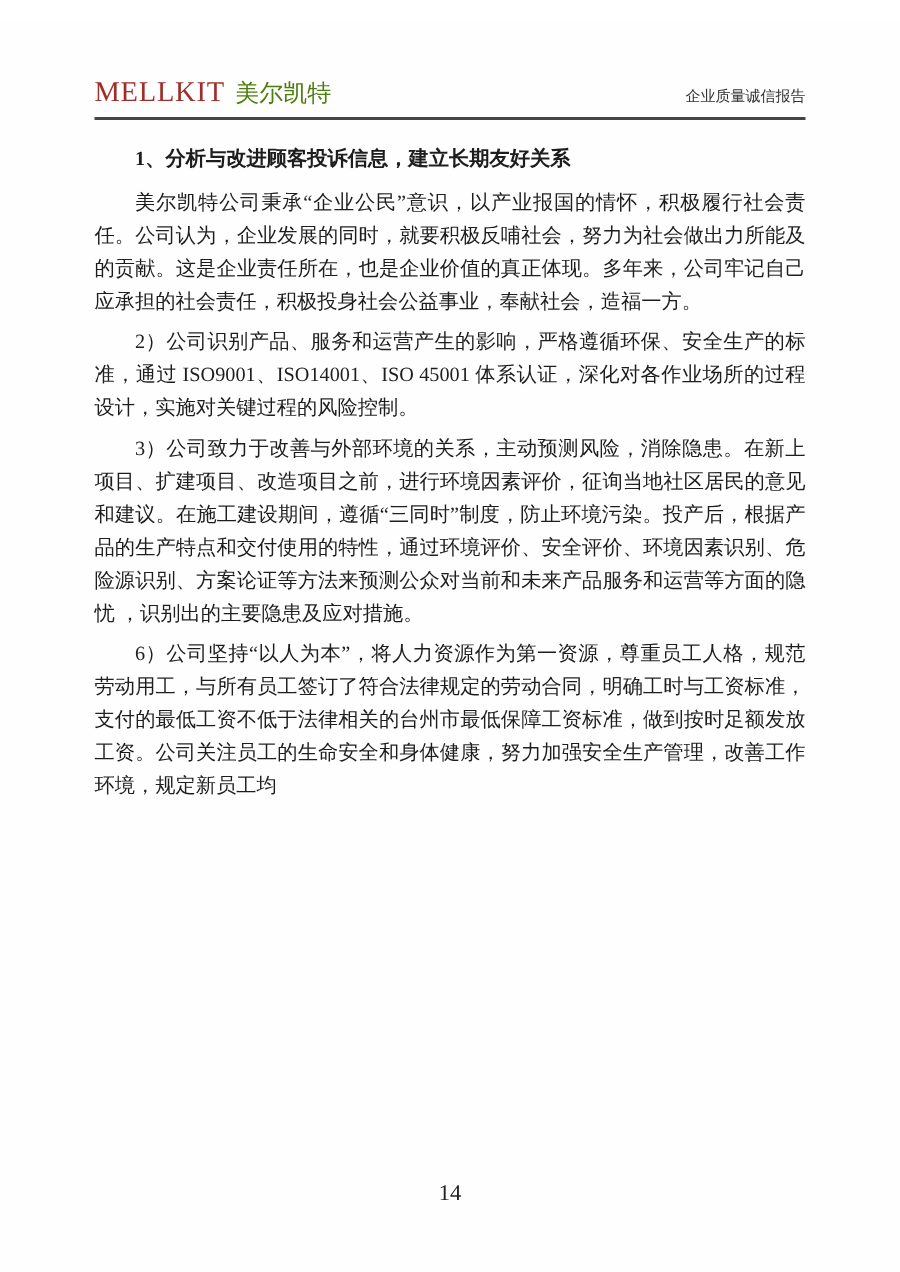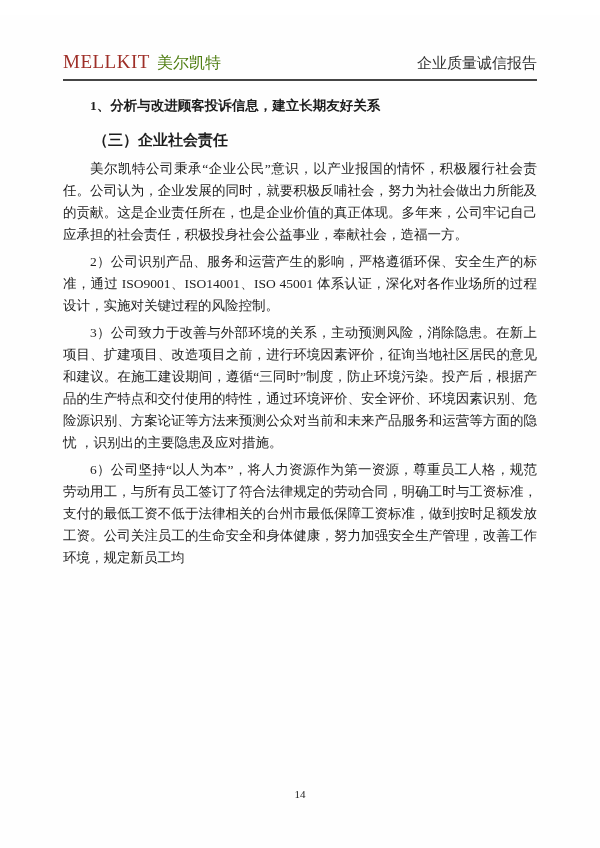--- a/index.html
+++ b/index.html
@@ -37,21 +37,21 @@
     font-size: 19px;
     letter-spacing: 0.5px;
     color: #9e2f28;
   }
   .brand-cn {
     font-size: 16px;
     color: #4d7c0f;
     margin-left: 7px;
   }
   .report-title {
-    font-size: 15px;
+    font-size: 10px;
     color: #333333;
     white-space: nowrap;
     text-align: right;
   }
   .doc-body {
     position: absolute;
     top: 80px;
     left: 63px;
     width: 474px;
     font-size: 13.5px;
@@ -75,40 +75,39 @@
     text-indent: 2em;
     margin: 11px 0 6px 0;
     line-height: 24px;
   }
   .page-footer {
     position: absolute;
     top: 773px;
     left: 0;
     width: 100%;
     text-align: center;
-    font-size: 11px;
+    font-size: 15px;
     color: #222222;
   }
 </style>
 </head>
 <body>
 
 <div class="page">
 
   <header class="header">
     <div class="brand">
       <span class="brand-latin">MELLKIT</span>
       <span class="brand-cn">美尔凯特</span>
     </div>
     <div class="report-title">企业质量诚信报告</div>
   </header>
 
   <main class="doc-body">
     <h3 class="h-num">1、分析与改进顾客投诉信息，建立长期友好关系</h3>
-    <h2 class="h-sec">（三）企业社会责任</h2>
     <p>美尔凯特公司秉承“企业公民”意识，以产业报国的情怀，积极履行社会责任。公司认为，企业发展的同时，就要积极反哺社会，努力为社会做出力所能及的贡献。这是企业责任所在，也是企业价值的真正体现。多年来，公司牢记自己应承担的社会责任，积极投身社会公益事业，奉献社会，造福一方。</p>
     <p>2）公司识别产品、服务和运营产生的影响，严格遵循环保、安全生产的标准，通过 ISO9001、ISO14001、ISO 45001 体系认证，深化对各作业场所的过程设计，实施对关键过程的风险控制。</p>
     <p>3）公司致力于改善与外部环境的关系，主动预测风险，消除隐患。在新上项目、扩建项目、改造项目之前，进行环境因素评价，征询当地社区居民的意见和建议。在施工建设期间，遵循“三同时”制度，防止环境污染。投产后，根据产品的生产特点和交付使用的特性，通过环境评价、安全评价、环境因素识别、危险源识别、方案论证等方法来预测公众对当前和未来产品服务和运营等方面的隐忧 ，识别出的主要隐患及应对措施。</p>
     <p>6）公司坚持“以人为本”，将人力资源作为第一资源，尊重员工人格，规范劳动用工，与所有员工签订了符合法律规定的劳动合同，明确工时与工资标准，支付的最低工资不低于法律相关的台州市最低保障工资标准，做到按时足额发放工资。公司关注员工的生命安全和身体健康，努力加强安全生产管理，改善工作环境，规定新员工均</p>
   </main>
 
   <footer class="page-footer">
     <span>14</span>
   </footer>
 

